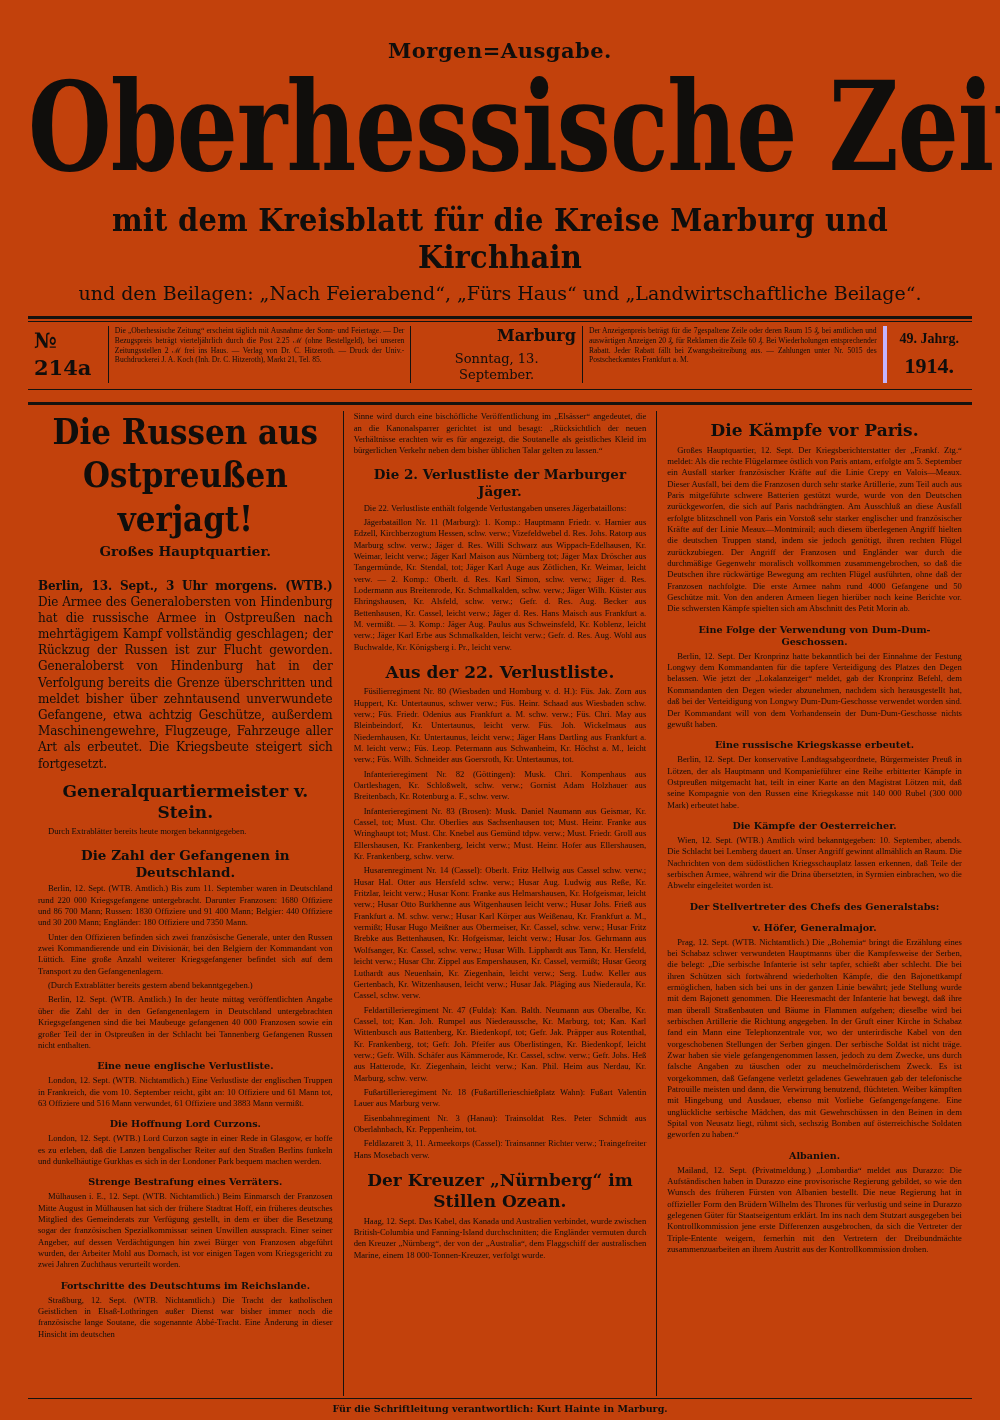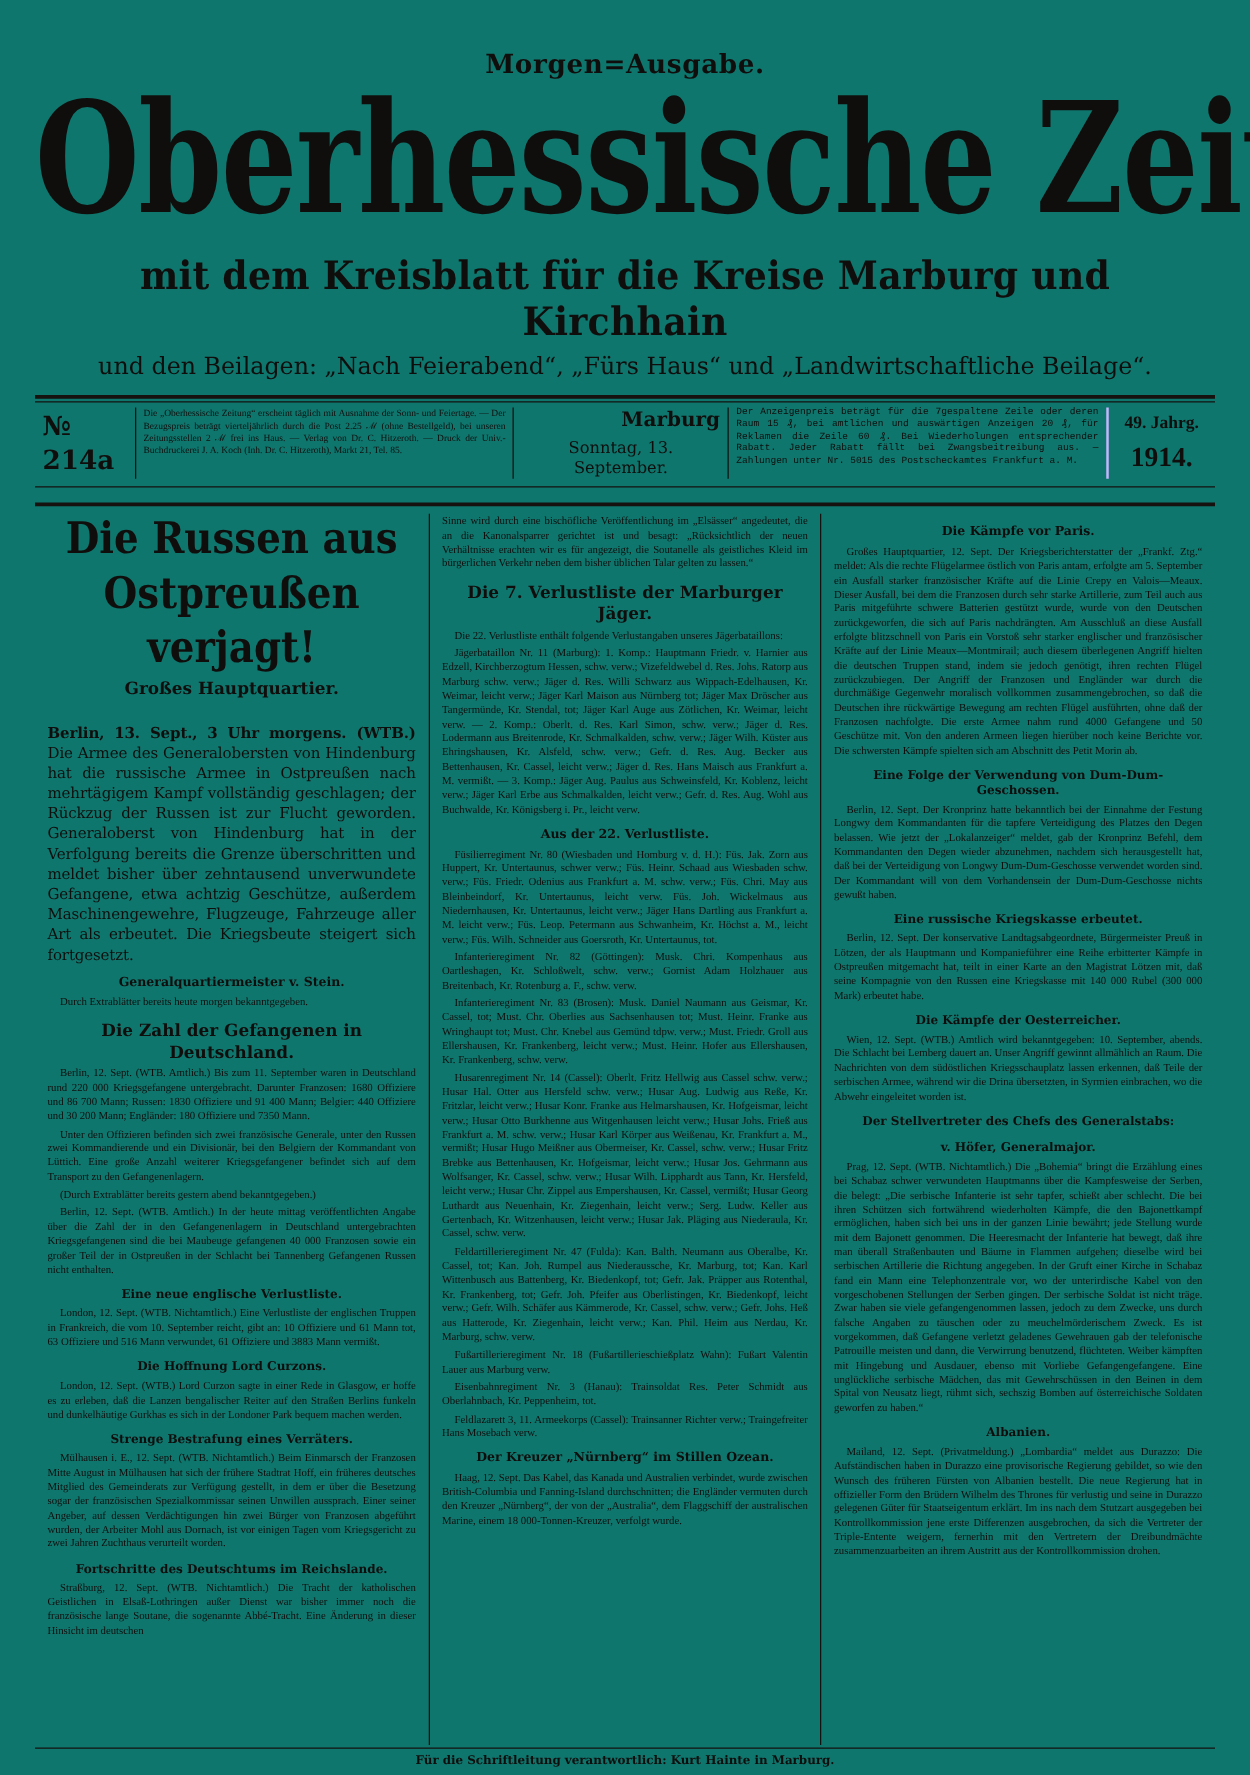--- a/index.html
+++ b/index.html
@@ -14,21 +14,21 @@
     color: #100e0c;
     overflow: hidden;
     position: relative;
   }
   .page {
     width: 1000px;
     height: 1420px;
     box-sizing: border-box;
     padding: 30px 28px 10px 28px;
     position: relative;
-    background: #0f766e;
+    background: #c2410c;
   }
 
   
   .morgen {
     text-align: center;
     font-family: "DejaVu Serif", serif;
     font-weight: bold;
     font-size: 21px;
     letter-spacing: 0.5px;
     margin: 8px 0 2px 0;
@@ -118,22 +118,21 @@
   .ib-place .date {
     font-family: "DejaVu Serif", serif;
     font-size: 13px;
     margin-top: 5px;
   }
   .ib-ads {
     flex: 1 1 330px;
     text-align: justify;
     font-size: 7.6px;
     line-height: 1.3;
-    border-right: 2px solid #c4b5fd;
-    font-family: Liberation Mono, monospace;
+    border-right: 4px solid #c4b5fd;
   }
   .ib-year {
     width: 92px;
     text-align: center;
     display: flex;
     flex-direction: column;
     justify-content: center;
     font-family: Liberation Serif, serif;
     font-weight: bold;
   }
@@ -174,21 +173,21 @@
     margin-top: 18px;
     letter-spacing: -0.1px;
   }
   .lead-body .place {
     font-weight: bold;
   }
   .hdr-c {
     text-align: center;
     font-family: "DejaVu Serif", serif;
     font-weight: bold;
-    font-size: 10px;
+    font-size: 17px;
     margin: 9px 0 3px 0;
     line-height: 1.25;
   }
   .hdr-c.big {
     font-size: 13.5px;
   }
   .hdr-c.small {
     font-size: 9.6px;
   }
   p {
@@ -268,21 +267,21 @@
       <div class="hdr-c small">Strenge Bestrafung eines Verräters.</div>
       <p>Mülhausen i. E., 12. Sept. (WTB. Nichtamtlich.) Beim Einmarsch der Franzosen Mitte August in Mülhausen hat sich der frühere Stadtrat Hoff, ein früheres deutsches Mitglied des Gemeinderats zur Verfügung gestellt, in dem er über die Besetzung sogar der französischen Spezialkommissar seinen Unwillen aussprach. Einer seiner Angeber, auf dessen Verdächtigungen hin zwei Bürger von Franzosen abgeführt wurden, der Arbeiter Mohl aus Dornach, ist vor einigen Tagen vom Kriegsgericht zu zwei Jahren Zuchthaus verurteilt worden.</p>
 
       <div class="hdr-c small">Fortschritte des Deutschtums im Reichslande.</div>
       <p>Straßburg, 12. Sept. (WTB. Nichtamtlich.) Die Tracht der katholischen Geistlichen in Elsaß-Lothringen außer Dienst war bisher immer noch die französische lange Soutane, die sogenannte Abbé-Tracht. Eine Änderung in dieser Hinsicht im deutschen</p>
     </div>
 
     <div class="col mid">
       <p class="noind">Sinne wird durch eine bischöfliche Veröffentlichung im „Elsässer“ angedeutet, die an die Kanonalsparrer gerichtet ist und besagt: „Rücksichtlich der neuen Verhältnisse erachten wir es für angezeigt, die Soutanelle als geistliches Kleid im bürgerlichen Verkehr neben dem bisher üblichen Talar gelten zu lassen.“</p>
 
-      <div class="hdr-c big">Die 7. Verlustliste der Marburger Jäger.</div>
+      <div class="hdr-c big">Die 2. Verlustliste der Marburger Jäger.</div>
       <p>Die 22. Verlustliste enthält folgende Verlustangaben unseres Jägerbataillons:</p>
       <p>Jägerbataillon Nr. 11 (Marburg): 1. Komp.: Hauptmann Friedr. v. Harnier aus Edzell, Kirchberzogtum Hessen, schw. verw.; Vizefeldwebel d. Res. Johs. Ratorp aus Marburg schw. verw.; Jäger d. Res. Willi Schwarz aus Wippach-Edelhausen, Kr. Weimar, leicht verw.; Jäger Karl Maison aus Nürnberg tot; Jäger Max Dröscher aus Tangermünde, Kr. Stendal, tot; Jäger Karl Auge aus Zötlichen, Kr. Weimar, leicht verw. — 2. Komp.: Oberlt. d. Res. Karl Simon, schw. verw.; Jäger d. Res. Lodermann aus Breitenrode, Kr. Schmalkalden, schw. verw.; Jäger Wilh. Küster aus Ehringshausen, Kr. Alsfeld, schw. verw.; Gefr. d. Res. Aug. Becker aus Bettenhausen, Kr. Cassel, leicht verw.; Jäger d. Res. Hans Maisch aus Frankfurt a. M. vermißt. — 3. Komp.: Jäger Aug. Paulus aus Schweinsfeld, Kr. Koblenz, leicht verw.; Jäger Karl Erbe aus Schmalkalden, leicht verw.; Gefr. d. Res. Aug. Wohl aus Buchwalde, Kr. Königsberg i. Pr., leicht verw.</p>
 
       <div class="hdr-c">Aus der 22. Verlustliste.</div>
       <p>Füsilierregiment Nr. 80 (Wiesbaden und Homburg v. d. H.): Füs. Jak. Zorn aus Huppert, Kr. Untertaunus, schwer verw.; Füs. Heinr. Schaad aus Wiesbaden schw. verw.; Füs. Friedr. Odenius aus Frankfurt a. M. schw. verw.; Füs. Chri. May aus Bleinbeindorf, Kr. Untertaunus, leicht verw. Füs. Joh. Wickelmaus aus Niedernhausen, Kr. Untertaunus, leicht verw.; Jäger Hans Dartling aus Frankfurt a. M. leicht verw.; Füs. Leop. Petermann aus Schwanheim, Kr. Höchst a. M., leicht verw.; Füs. Wilh. Schneider aus Goersroth, Kr. Untertaunus, tot.</p>
       <p>Infanterieregiment Nr. 82 (Göttingen): Musk. Chri. Kompenhaus aus Oartleshagen, Kr. Schloßwelt, schw. verw.; Gornist Adam Holzhauer aus Breitenbach, Kr. Rotenburg a. F., schw. verw.</p>
       <p>Infanterieregiment Nr. 83 (Brosen): Musk. Daniel Naumann aus Geismar, Kr. Cassel, tot; Must. Chr. Oberlies aus Sachsenhausen tot; Must. Heinr. Franke aus Wringhaupt tot; Must. Chr. Knebel aus Gemünd tdpw. verw.; Must. Friedr. Groll aus Ellershausen, Kr. Frankenberg, leicht verw.; Must. Heinr. Hofer aus Ellershausen, Kr. Frankenberg, schw. verw.</p>
       <p>Husarenregiment Nr. 14 (Cassel): Oberlt. Fritz Hellwig aus Cassel schw. verw.; Husar Hal. Otter aus Hersfeld schw. verw.; Husar Aug. Ludwig aus Reße, Kr. Fritzlar, leicht verw.; Husar Konr. Franke aus Helmarshausen, Kr. Hofgeismar, leicht verw.; Husar Otto Burkhenne aus Witgenhausen leicht verw.; Husar Johs. Frieß aus Frankfurt a. M. schw. verw.; Husar Karl Körper aus Weißenau, Kr. Frankfurt a. M., vermißt; Husar Hugo Meißner aus Obermeiser, Kr. Cassel, schw. verw.; Husar Fritz Brebke aus Bettenhausen, Kr. Hofgeismar, leicht verw.; Husar Jos. Gehrmann aus Wolfsanger, Kr. Cassel, schw. verw.; Husar Wilh. Lipphardt aus Tann, Kr. Hersfeld, leicht verw.; Husar Chr. Zippel aus Empershausen, Kr. Cassel, vermißt; Husar Georg Luthardt aus Neuenhain, Kr. Ziegenhain, leicht verw.; Serg. Ludw. Keller aus Gertenbach, Kr. Witzenhausen, leicht verw.; Husar Jak. Pläging aus Niederaula, Kr. Cassel, schw. verw.</p>
       <p>Feldartillerieregiment Nr. 47 (Fulda): Kan. Balth. Neumann aus Oberalbe, Kr. Cassel, tot; Kan. Joh. Rumpel aus Niederaussche, Kr. Marburg, tot; Kan. Karl Wittenbusch aus Battenberg, Kr. Biedenkopf, tot; Gefr. Jak. Präpper aus Rotenthal, Kr. Frankenberg, tot; Gefr. Joh. Pfeifer aus Oberlistingen, Kr. Biedenkopf, leicht verw.; Gefr. Wilh. Schäfer aus Kämmerode, Kr. Cassel, schw. verw.; Gefr. Johs. Heß aus Hatterode, Kr. Ziegenhain, leicht verw.; Kan. Phil. Heim aus Nerdau, Kr. Marburg, schw. verw.</p>
       <p>Fußartillerieregiment Nr. 18 (Fußartillerieschießplatz Wahn): Fußart Valentin Lauer aus Marburg verw.</p>

